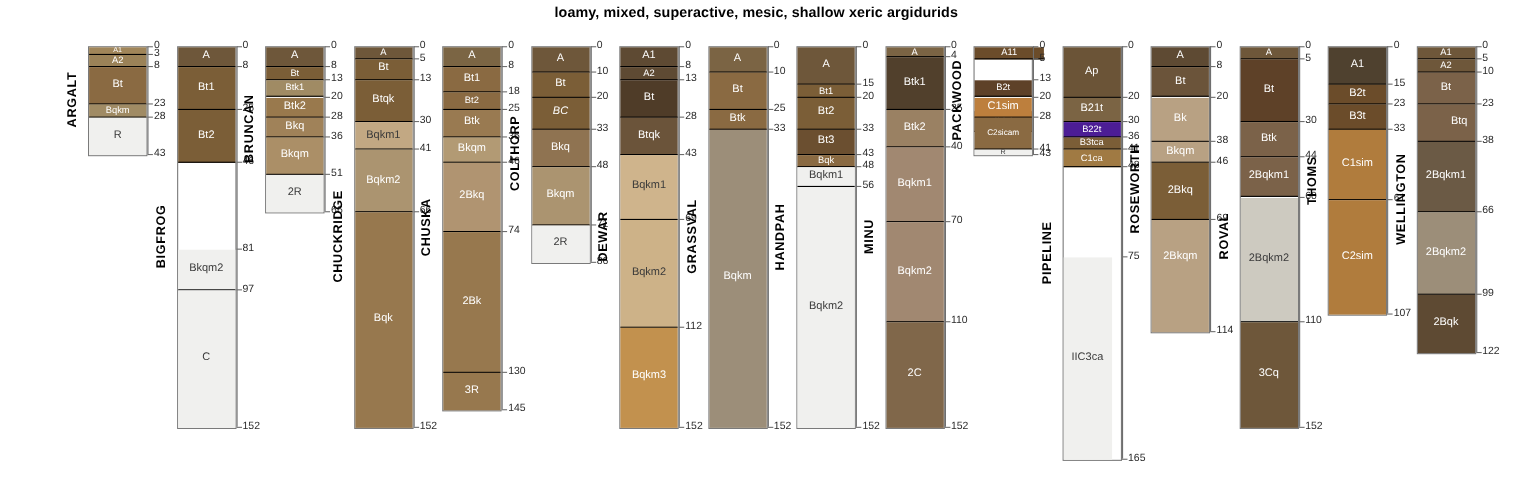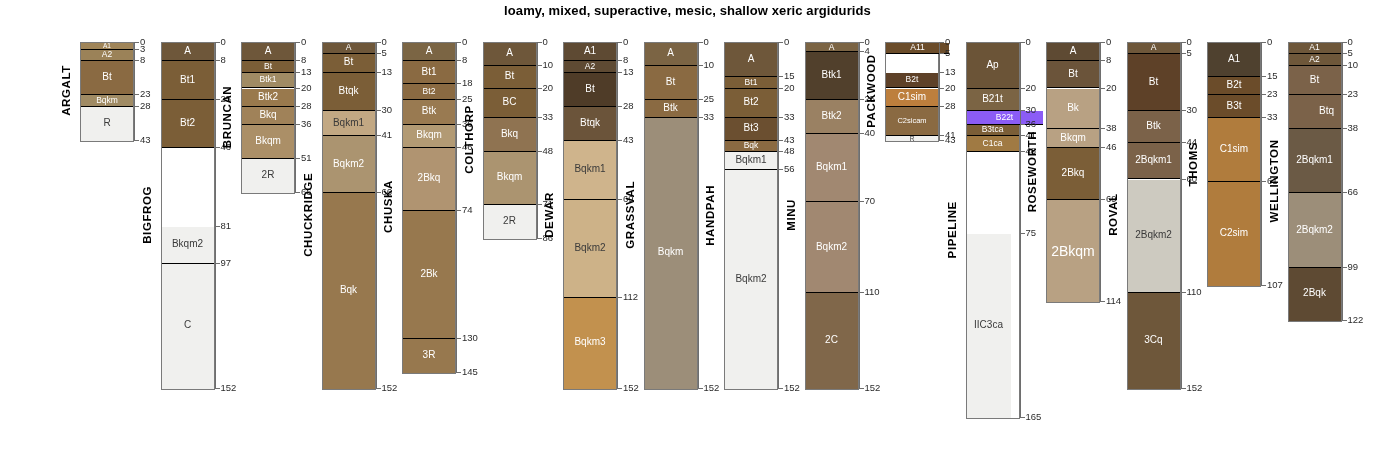--- a/index.html
+++ b/index.html
@@ -299,21 +299,21 @@
     </div>
     <div class="profile">
       <div class="prof-name" style="left: 462.5px; top: 42px; height: 195.65px;">COLTHORP</div>
       <div class="col" style="left: 482.5px; top: 42px; width: 52px; height: 195.65px;">
         <div class="horizon" style="top: 0px; height: 22.75px; width: 52px; background: rgb(110, 87, 58);">
           <div class="hz-label" style="font-size: 10px; top: 5.375px;">A</div>
         </div>
         <div class="horizon" style="top: 22.75px; height: 22.75px; width: 52px; background: rgb(123, 94, 55);">
           <div class="hz-label" style="font-size: 10px; top: 5.375px;">Bt</div>
         </div>
-        <div class="horizon" style="top: 45.5px; height: 29.575px; width: 52px; background: rgb(123, 94, 55);">
+        <div class="horizon" style="top: 45.5px; height: 29.575px; width: 52px; background: rgb(123, 94, 55); font-style: italic;">
           <div class="hz-label" style="font-size: 10px; top: 8.7875px;">BC</div>
         </div>
         <div class="horizon" style="top: 75.075px; height: 34.125px; width: 52px; background: rgb(143, 115, 81);">
           <div class="hz-label" style="font-size: 10px; top: 11.0625px;">Bkq</div>
         </div>
         <div class="horizon" style="top: 109.2px; height: 52.325px; width: 52px; background: rgb(171, 148, 112);">
           <div class="hz-label" style="font-size: 10px; top: 20.1625px;">Bkqm</div>
         </div>
         <div class="horizon last" style="top: 161.525px; height: 34.125px; width: 52px; background: rgb(240, 240, 238);">
           <div class="hz-label dark" style="font-size: 10px; top: 11.0625px;">2R</div>
@@ -527,21 +527,21 @@
     </div>
     <div class="profile">
       <div class="prof-name" style="left: 945.5px; top: 42px; height: 375.375px;">PIPELINE</div>
       <div class="col" style="left: 965.5px; top: 42px; width: 52px; height: 375.375px;">
         <div class="horizon" style="top: 0px; height: 45.5px; width: 52px; background: rgb(107, 84, 55);">
           <div class="hz-label" style="font-size: 10px; top: 16.75px;">Ap</div>
         </div>
         <div class="horizon" style="top: 45.5px; height: 22.75px; width: 52px; background: rgb(123, 100, 68);">
           <div class="hz-label" style="font-size: 10px; top: 5.375px;">B21t</div>
         </div>
-        <div class="horizon" style="top: 68.25px; height: 13.65px; width: 76px; background: #8b5cf6;">
+        <div class="horizon" style="top: 68.25px; height: 13.65px; width: 52px; background: #4c1d95;">
           <div class="hz-label" style="font-size: 8.5px; top: 1.575px;">B22t</div>
         </div>
         <div class="horizon" style="top: 81.9px; height: 11.375px; width: 52px; background: rgb(123, 94, 55);">
           <div class="hz-label" style="font-size: 8.5px; top: 0.4375px;">B3tca</div>
         </div>
         <div class="horizon" style="top: 93.275px; height: 15.925px; width: 52px; background: rgb(160, 122, 67);">
           <div class="hz-label" style="font-size: 8.5px; top: 2.7125px;">C1ca</div>
         </div>
         <div class="horizon last" style="top: 191.1px; height: 184.275px; width: 44px; background: rgb(240, 240, 238);">
           <div class="hz-label dark" style="font-size: 10px; top: 86.1375px;">IIC3ca</div>
@@ -577,21 +577,21 @@
         <div class="horizon" style="top: 45.5px; height: 40.95px; width: 52px; background: rgb(184, 161, 131);">
           <div class="hz-label" style="font-size: 10px; top: 14.475px;">Bk</div>
         </div>
         <div class="horizon" style="top: 86.45px; height: 18.2px; width: 52px; background: rgb(184, 161, 131);">
           <div class="hz-label" style="font-size: 10px; top: 3.1px;">Bkqm</div>
         </div>
         <div class="horizon" style="top: 104.65px; height: 52.325px; width: 52px; background: rgb(123, 94, 55);">
           <div class="hz-label" style="font-size: 10px; top: 20.1625px;">2Bkq</div>
         </div>
         <div class="horizon last" style="top: 156.975px; height: 102.375px; width: 52px; background: rgb(184, 161, 131);">
-          <div class="hz-label" style="font-size: 14px; top: 44px;">2Bkqm</div>
+          <div class="hz-label" style="font-size: 10px; top: 28px;">2Bkqm</div>
         </div>
       </div>
       <div class="axis" style="left: 1100px; top: 42px; height: 259.35px;"></div>
       <div class="tick" style="left: 1100px; top: 42px;"></div>
       <div class="tick-label" style="left: 1106px; top: 37px;">0</div>
       <div class="tick" style="left: 1100px; top: 60.2px;"></div>
       <div class="tick-label" style="left: 1106px; top: 55.2px;">8</div>
       <div class="tick" style="left: 1100px; top: 87.5px;"></div>
       <div class="tick-label" style="left: 1106px; top: 82.5px;">20</div>
       <div class="tick" style="left: 1100px; top: 128.45px;"></div>

